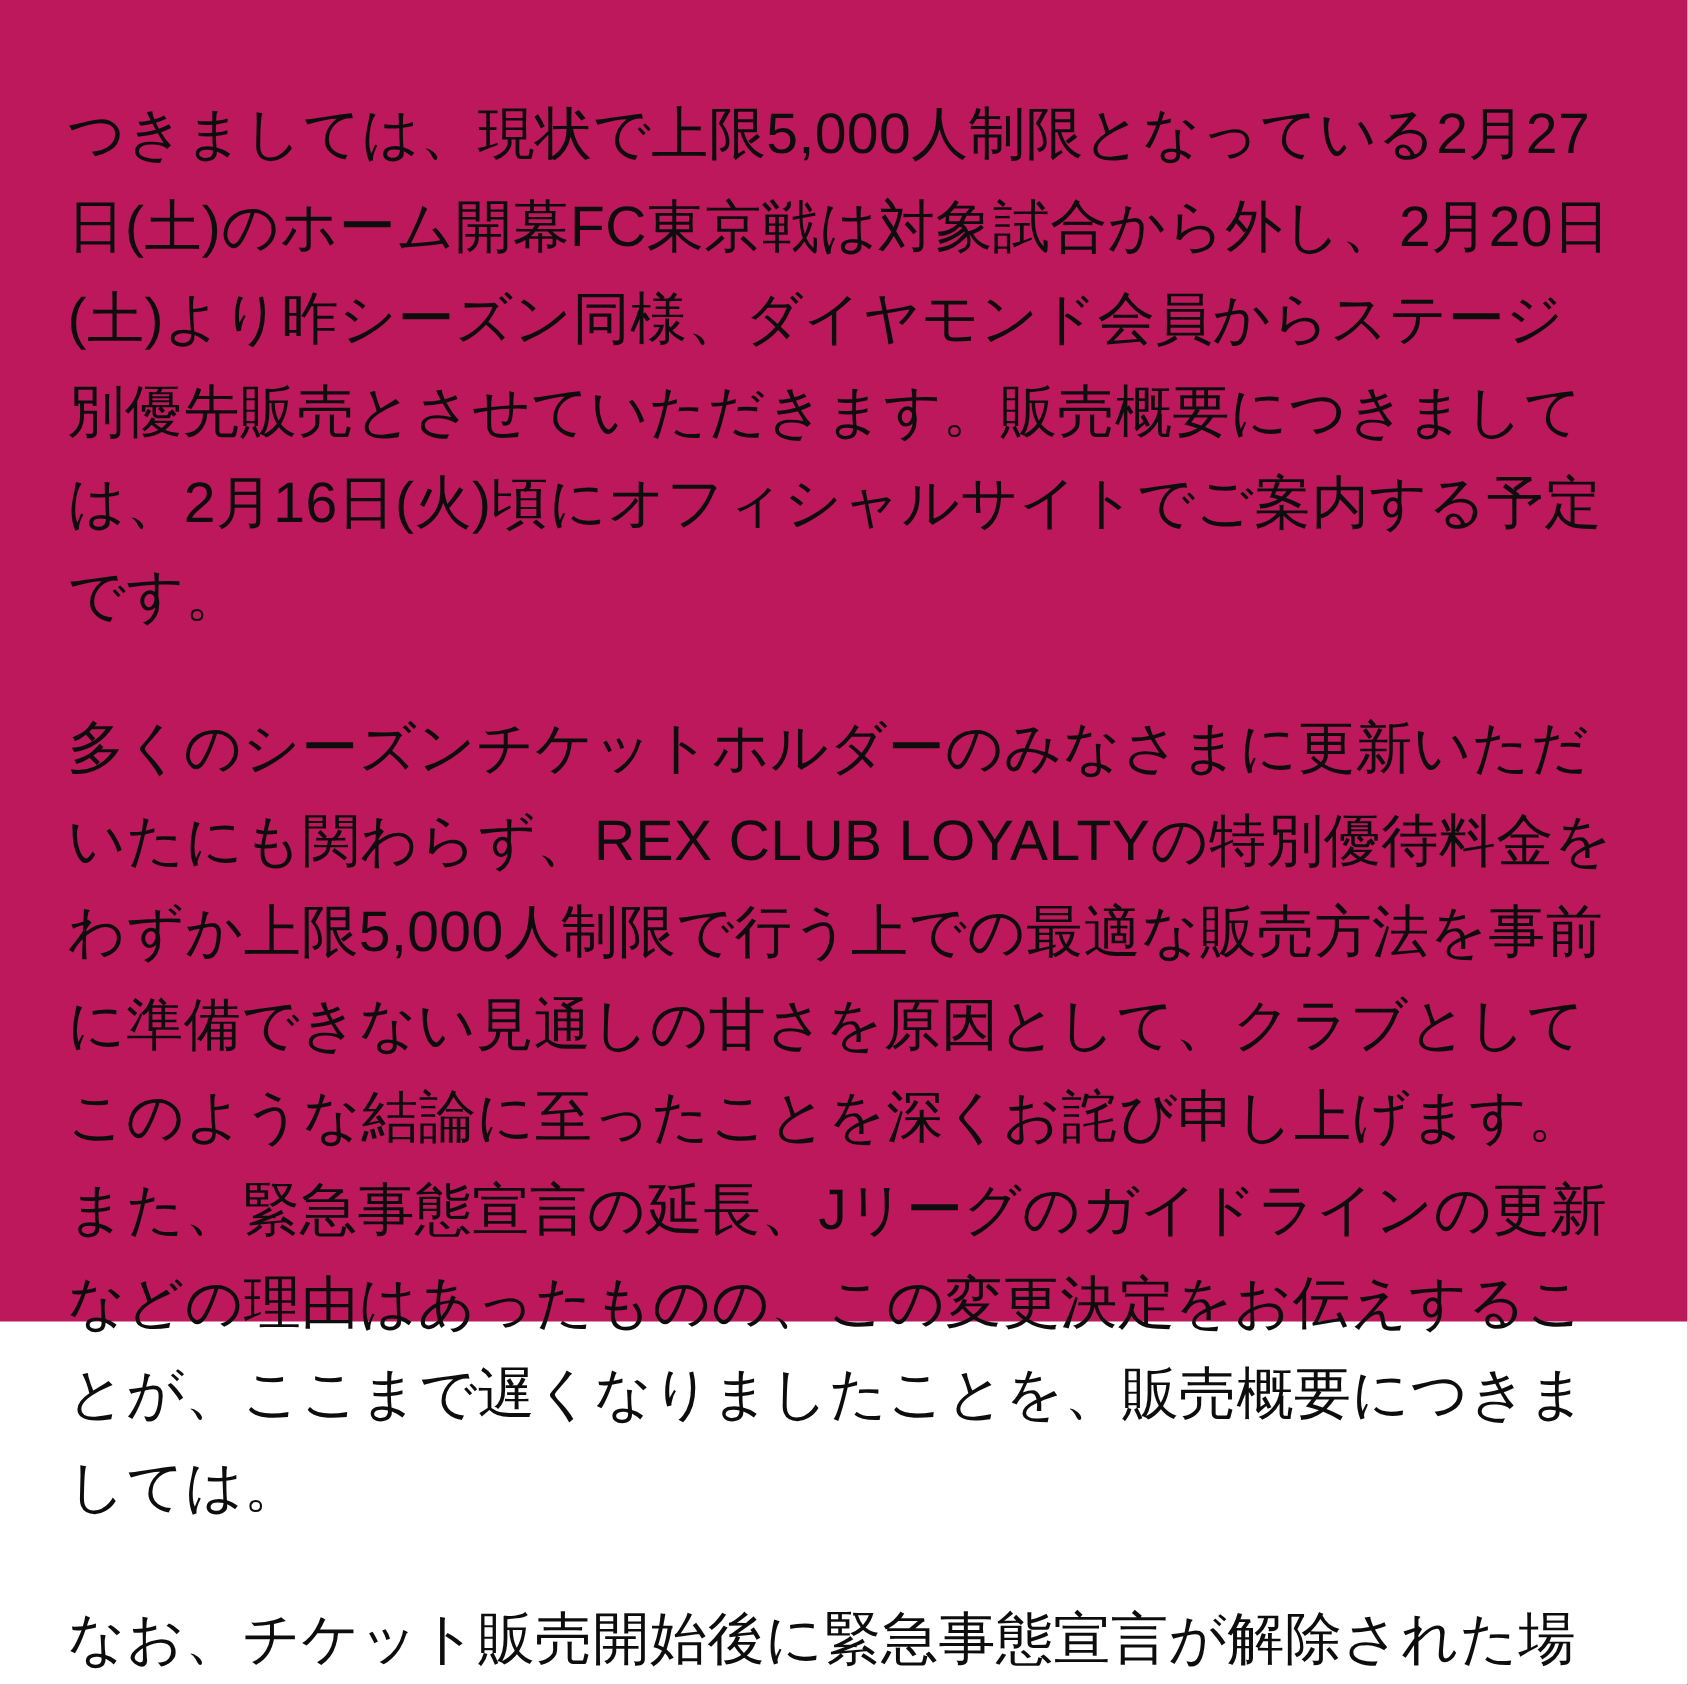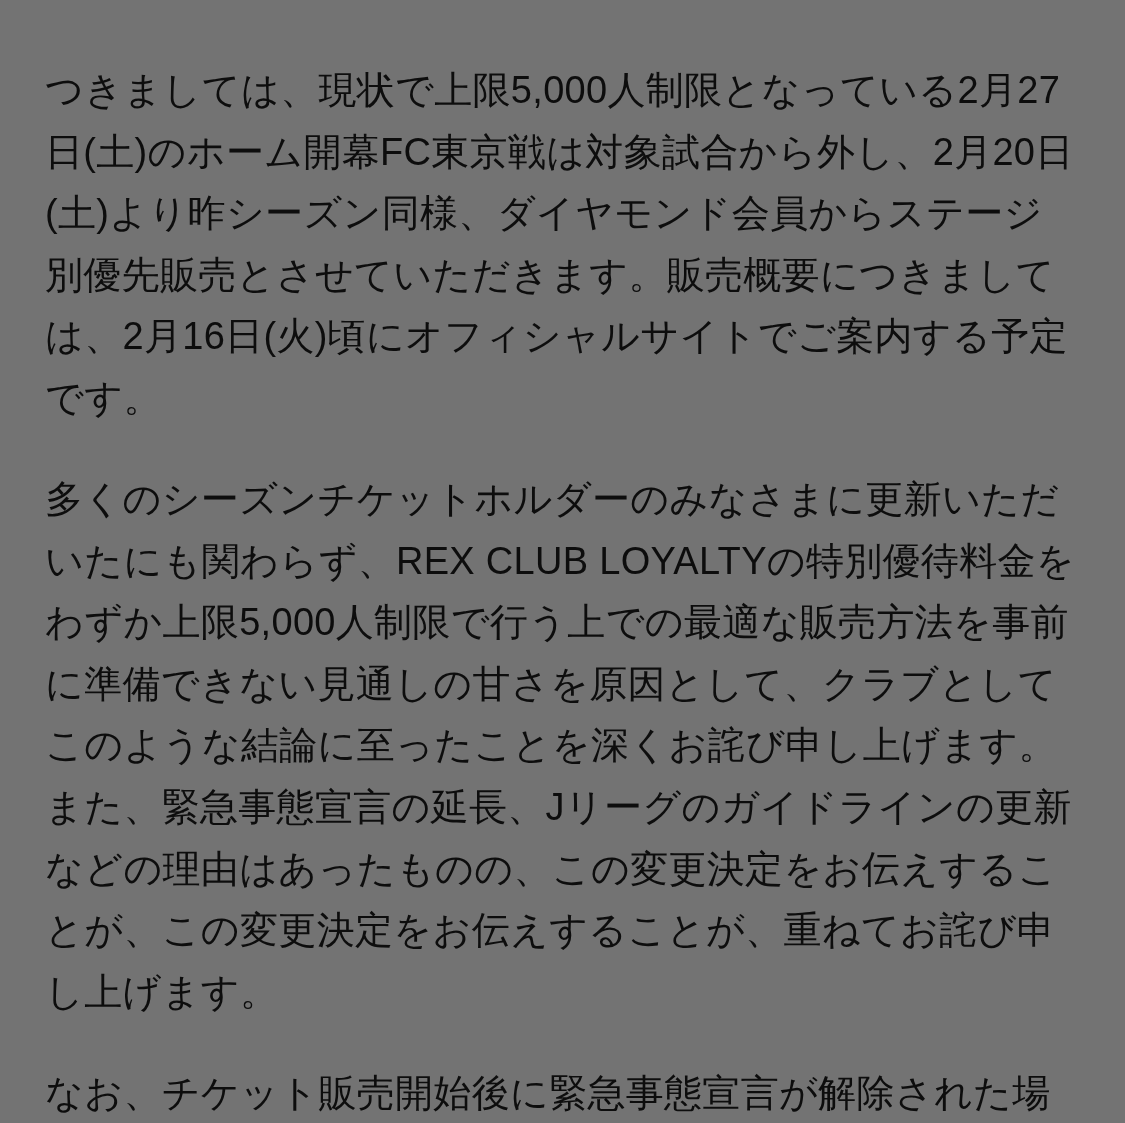--- a/index.html
+++ b/index.html
@@ -10,23 +10,23 @@
   body {
     width: 1125px;
     height: 1123px;
     overflow: hidden;
     font-family: "Liberation Sans", "DejaVu Sans", sans-serif;
     color: #0d0d0d;
   }
   .page {
     box-sizing: border-box;
     width: 1125px;
-    height: 1123px;
+    height: 881px;
     padding: 60px 45px 16px 45px;
-    background: #737373;
+    background: #be185d;
   }
   .doc-body {
     display: block;
   }
   .para {
     font-size: 38px;
     line-height: 1.62;
     letter-spacing: 0.3px;
     text-align: left;
     margin: 0 0 40px 0;
@@ -39,16 +39,16 @@
   .para.tail {
     margin-bottom: 0;
   }
 </style>
 </head>
 <body>
 
 <div class="page">
   <div class="doc-body">
     <p class="para">つきましては、現状で上限5,000人制限となっている2月27日(土)のホーム開幕FC東京戦は対象試合から外し、2月20日(土)より昨シーズン同様、ダイヤモンド会員からステージ別優先販売とさせていただきます。販売概要につきましては、2月16日(火)頃にオフィシャルサイトでご案内する予定です。</p>
-    <p class="para">多くのシーズンチケットホルダーのみなさまに更新いただいたにも関わらず、REX CLUB LOYALTYの特別優待料金をわずか上限5,000人制限で行う上での最適な販売方法を事前に準備できない見通しの甘さを原因として、クラブとしてこのような結論に至ったことを深くお詫び申し上げます。また、緊急事態宣言の延長、Jリーグのガイドラインの更新などの理由はあったものの、この変更決定をお伝えすることが、この変更決定をお伝えすることが、重ねてお詫び申し上げます。</p>
+    <p class="para">多くのシーズンチケットホルダーのみなさまに更新いただいたにも関わらず、REX CLUB LOYALTYの特別優待料金をわずか上限5,000人制限で行う上での最適な販売方法を事前に準備できない見通しの甘さを原因として、クラブとしてこのような結論に至ったことを深くお詫び申し上げます。また、緊急事態宣言の延長、Jリーグのガイドラインの更新などの理由はあったものの、この変更決定をお伝えすることが、ここまで遅くなりましたことを、販売概要につきましては。</p>
     <p class="para tail">なお、チケット販売開始後に緊急事態宣言が解除された場合は、Jリーグのガイドラインおよび自治体の行政指導に基づき可</p>
   </div>
 </div>
 
 </body></html>

